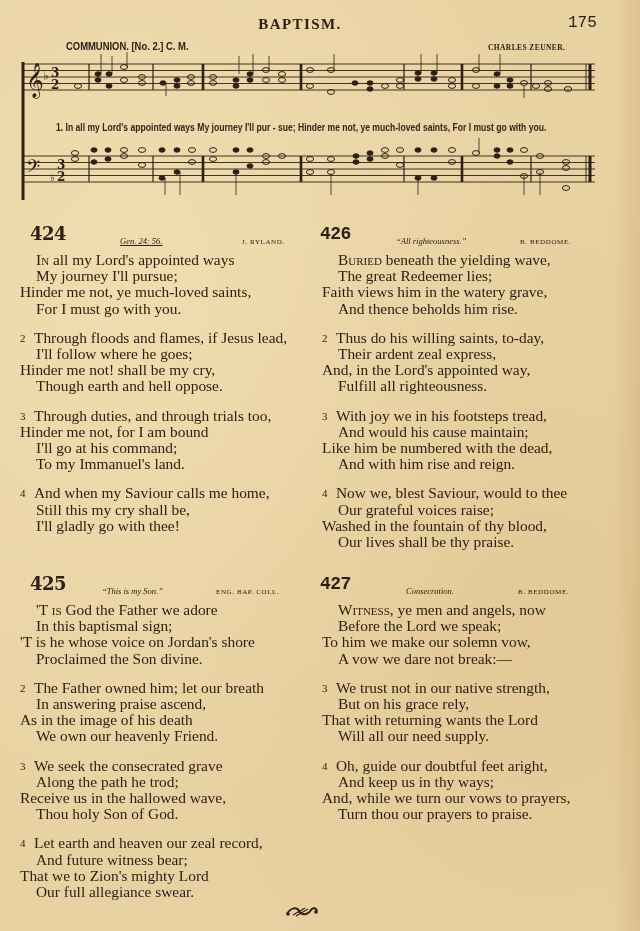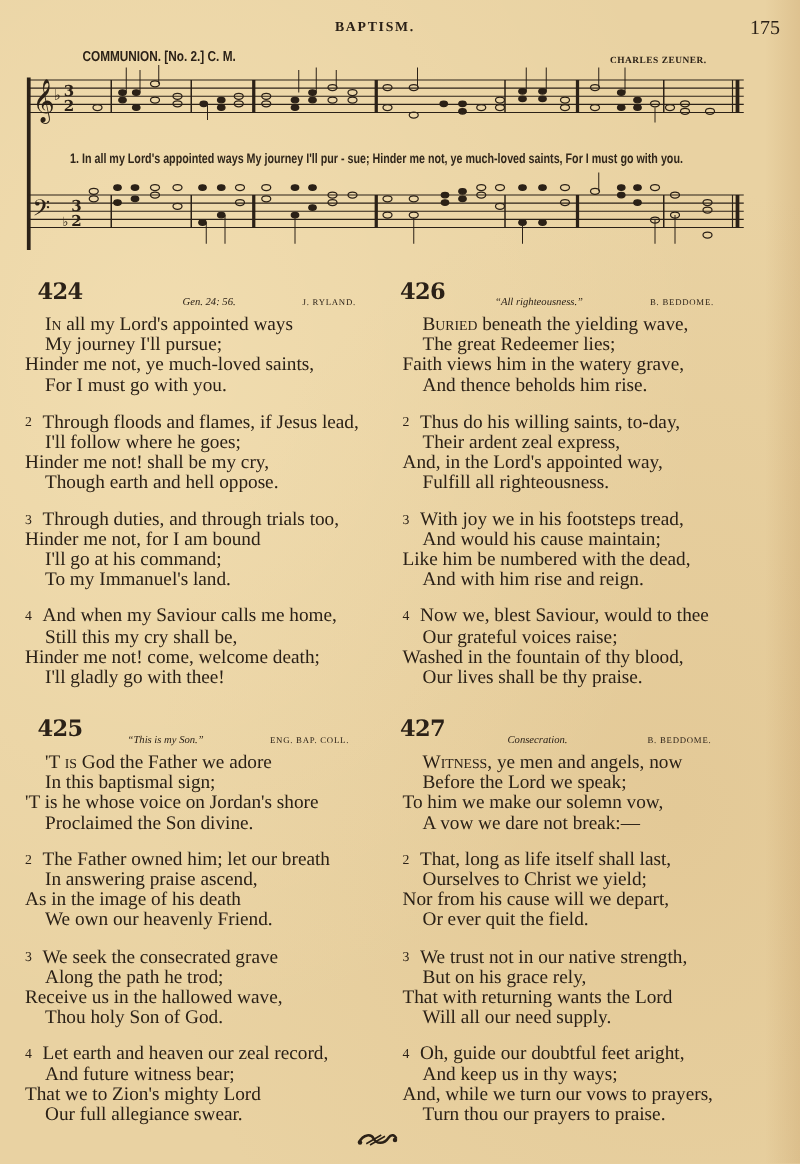--- a/index.html
+++ b/index.html
@@ -11,26 +11,25 @@
       radial-gradient(ellipse at 85% 70%, rgba(200,160,100,0.18), transparent 55%);
     color: #2b2117;
     font-family: "DejaVu Serif", "Liberation Serif", serif;
   }
   .right-edge {
     position: absolute; top: 0; right: 0; width: 28px; height: 931px;
     background: linear-gradient(to right, rgba(0,0,0,0), rgba(170,120,60,0.18));
   }
   .running-head {
     position: absolute; top: 16px; left: 0; width: 600px; text-align: center;
-    font-family: "Liberation Serif", serif; font-size: 11px; letter-spacing: 1.4px; font-weight: bold;
+    font-family: "Liberation Serif", serif; font-size: 15px; letter-spacing: 1.4px; font-weight: bold;
   }
   .page-number {
     position: absolute; top: 14px; left: 568px; font-size: 16px;
-    font-family: Liberation Serif, serif;
-    margin-left: 32px;
+    font-family: Liberation Mono, monospace;
   }
   .tune-title {
     position: absolute; top: 40px; left: 66px; font-size: 11.5px; font-weight: bold;
     font-family: "Liberation Sans", sans-serif; transform: scaleX(0.82); transform-origin: left;
   }
   .composer {
     position: absolute; top: 43px; left: 488px; font-size: 7.5px; font-weight: bold;
     font-family: "Liberation Serif", serif; letter-spacing: 0.4px;
   }
   .score { position: absolute; top: 52px; left: 20px; width: 580px; height: 150px; }
@@ -40,21 +39,21 @@
     white-space: nowrap; font-weight: bold; color: #30261a;
   }
   .col { position: absolute; font-size: 14.6px; line-height: 16.2px; }
   .col-left { left: 20px; width: 290px; }
   .col-right { left: 322px; width: 290px; }
   .hymn-head { position: relative; height: 24px; }
   .hymn-num {
     position: absolute; left: 10px; top: -2px; font-size: 18px; font-weight: bold;
     font-family: "DejaVu Serif", serif; letter-spacing: -0.5px;
   }
-  .col-right .hymn-num { left: -2px; }
+  .col-right .hymn-num { left: -2px; font-family: Liberation Mono, monospace; }
   .hymn-ref {
     position: absolute; top: 5px; font-style: italic; font-size: 8.5px;
     font-family: "Liberation Serif", serif;
   }
   .hymn-author {
     position: absolute; top: 6px; font-size: 7px; letter-spacing: 0.6px;
     font-family: "Liberation Serif", serif; text-transform: uppercase;
   }
   .stanza { margin-bottom: 13px; }
   .line { white-space: nowrap; font-family: "Liberation Serif", serif; font-size: 15.4px; }
@@ -273,21 +272,21 @@
     <line x1="504" y1="124" x2="504" y2="143"></line>
       <line x1="520" y1="120" x2="520" y2="143"></line>
   </g>
 </svg>
 
 <div class="lyric-line">1. In  all my Lord's appointed ways  My  journey I'll  pur - sue;  Hinder me not,  ye  much-loved  saints,  For  I must go with    you.</div>
 
 <div class="col col-left" style="top:228px;">
   <div class="hymn-head">
     <span class="hymn-num">424</span>
-    <span class="hymn-ref" style="left:126px;">Gen. 24: 56.</span>
+    <span class="hymn-ref" style="left:100px;text-decoration:underline;">Gen. 24: 56.</span>
     <span class="hymn-author" style="left:222px;">J. RYLAND.</span>
   </div>
   <div class="stanza">
     <div class="line"><span class="sc">In</span> <span>all my Lord's appointed ways</span></div>
     <div class="line indent">My journey I'll pursue;</div>
     <div class="line">Hinder me not, ye much-loved saints,</div>
     <div class="line indent">For I must go with you.</div>
   </div>
   <div class="stanza">
     <div class="line"><span class="vnum">2</span><span>Through floods and flames, if Jesus lead,</span></div>
@@ -297,21 +296,20 @@
   </div>
   <div class="stanza">
     <div class="line"><span class="vnum">3</span><span>Through duties, and through trials too,</span></div>
     <div class="line">Hinder me not, for I am bound</div>
     <div class="line indent">I'll go at his command;</div>
     <div class="line indent">To my Immanuel's land.</div>
   </div>
   <div class="stanza">
     <div class="line"><span class="vnum">4</span><span>And when my Saviour calls me home,</span></div>
     <div class="line indent">Still this my cry shall be,</div>
-    <div class="line">Hinder me not! come, welcome death;</div>
     <div class="line indent">I'll gladly go with thee!</div>
   </div>
 </div>
 
 <div class="col col-left" style="top:578px;">
   <div class="hymn-head">
     <span class="hymn-num">425</span>
     <span class="hymn-ref" style="left:82px;">“This is my Son.”</span>
     <span class="hymn-author" style="left:196px;">ENG. BAP. COLL.</span>
   </div>
@@ -377,26 +375,20 @@
   <div class="hymn-head">
     <span class="hymn-num">427</span>
     <span class="hymn-ref" style="left:84px;">Consecration.</span>
     <span class="hymn-author" style="left:196px;">B. BEDDOME.</span>
   </div>
   <div class="stanza">
     <div class="line"><span class="sc">Witness,</span> <span>ye men and angels, now</span></div>
     <div class="line indent">Before the Lord we speak;</div>
     <div class="line">To him we make our solemn vow,</div>
     <div class="line indent">A vow we dare not break:—</div>
-  </div>
-  <div class="stanza">
-    <div class="line"><span class="vnum">2</span><span>That, long as life itself shall last,</span></div>
-    <div class="line indent">Ourselves to Christ we yield;</div>
-    <div class="line">Nor from his cause will we depart,</div>
-    <div class="line indent">Or ever quit the field.</div>
   </div>
   <div class="stanza">
     <div class="line"><span class="vnum">3</span><span>We trust not in our native strength,</span></div>
     <div class="line indent">But on his grace rely,</div>
     <div class="line">That with returning wants the Lord</div>
     <div class="line indent">Will all our need supply.</div>
   </div>
   <div class="stanza">
     <div class="line"><span class="vnum">4</span><span>Oh, guide our doubtful feet aright,</span></div>
     <div class="line indent">And keep us in thy ways;</div>

